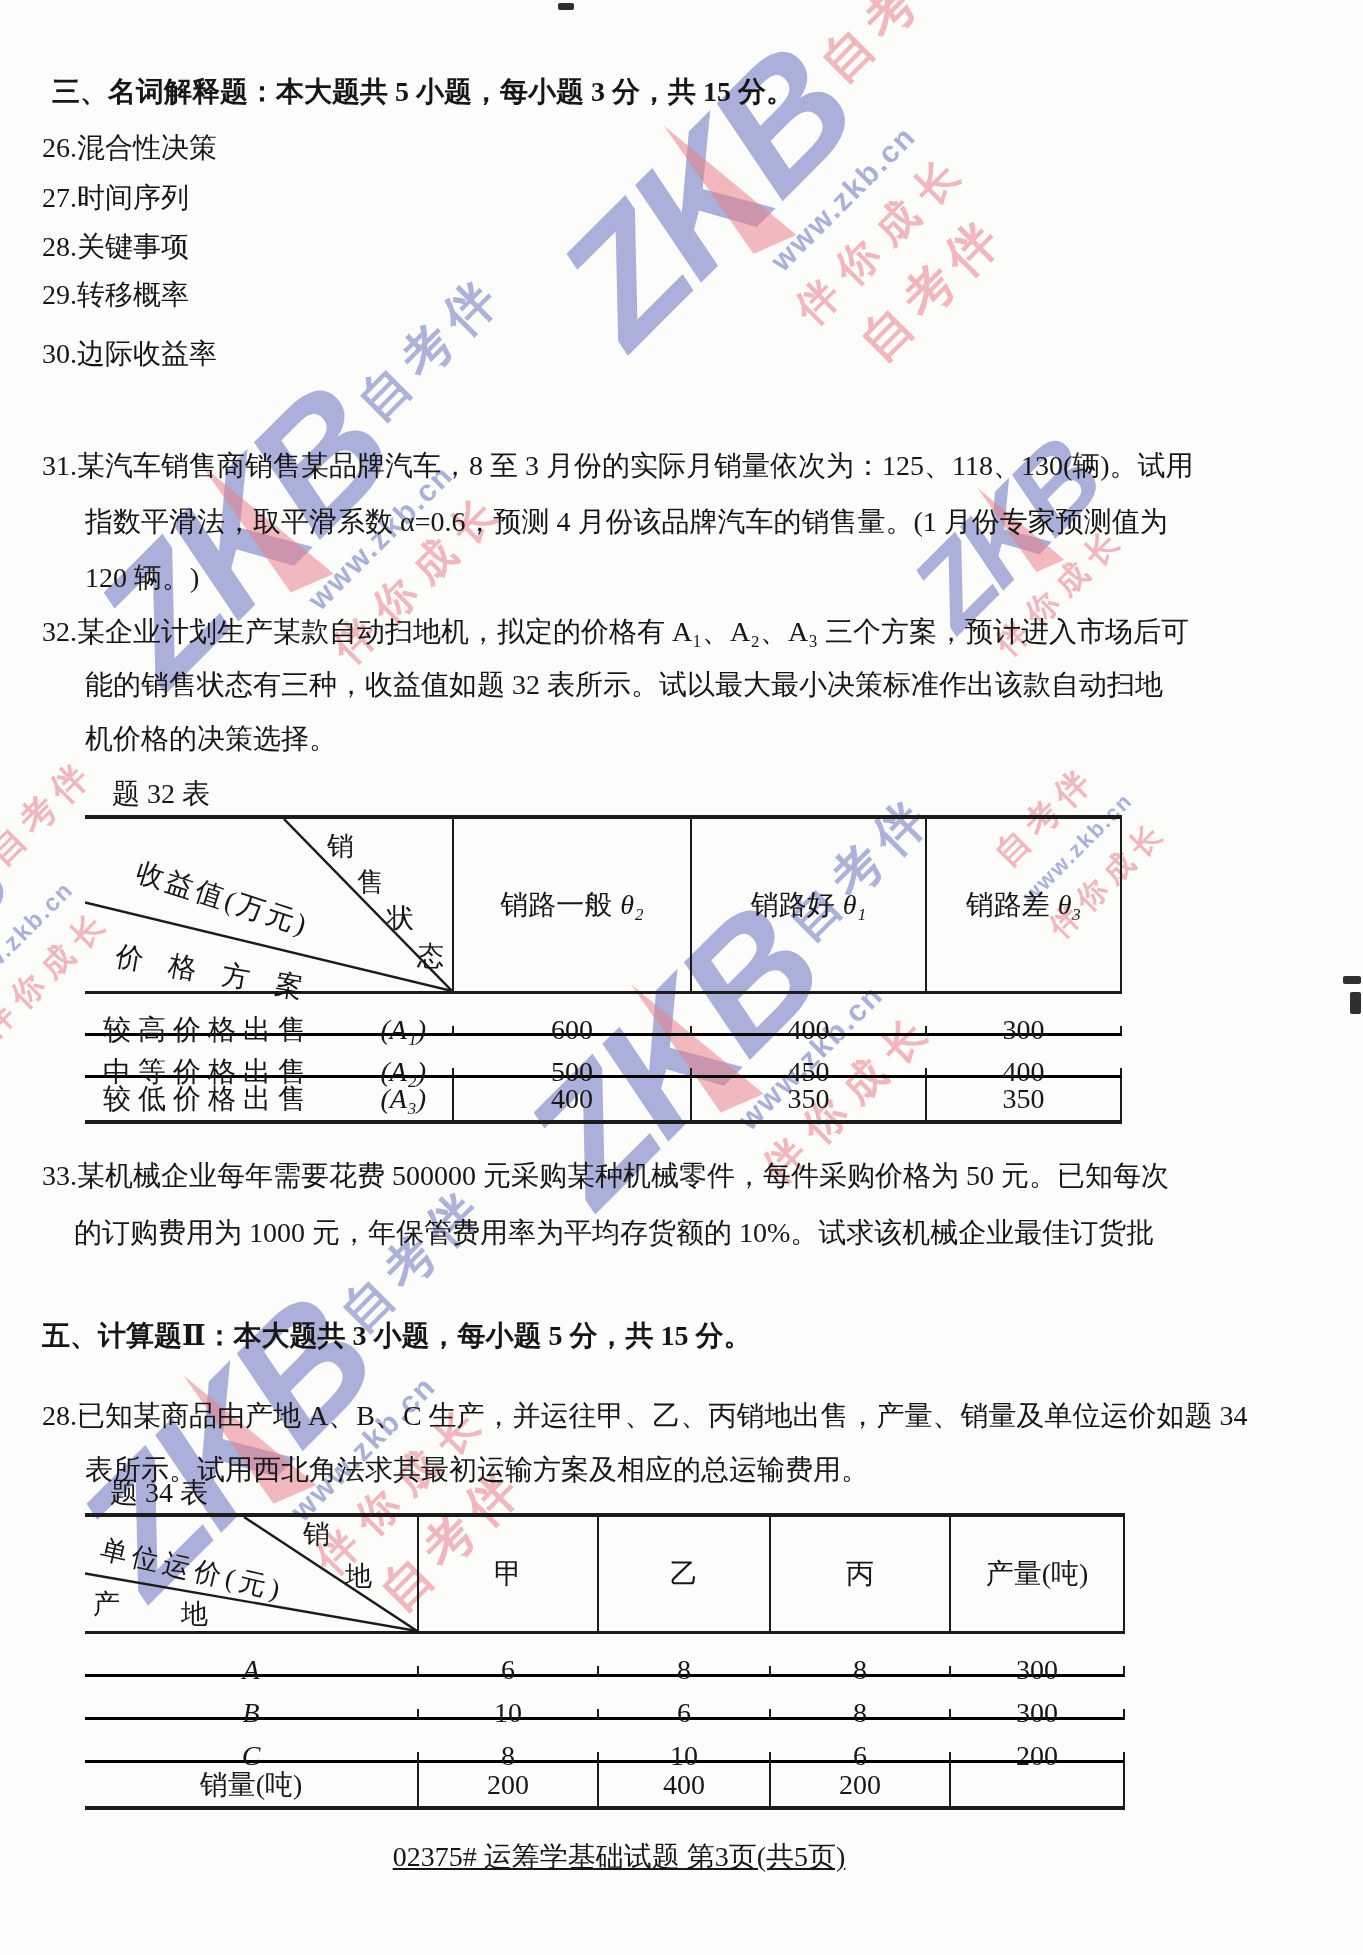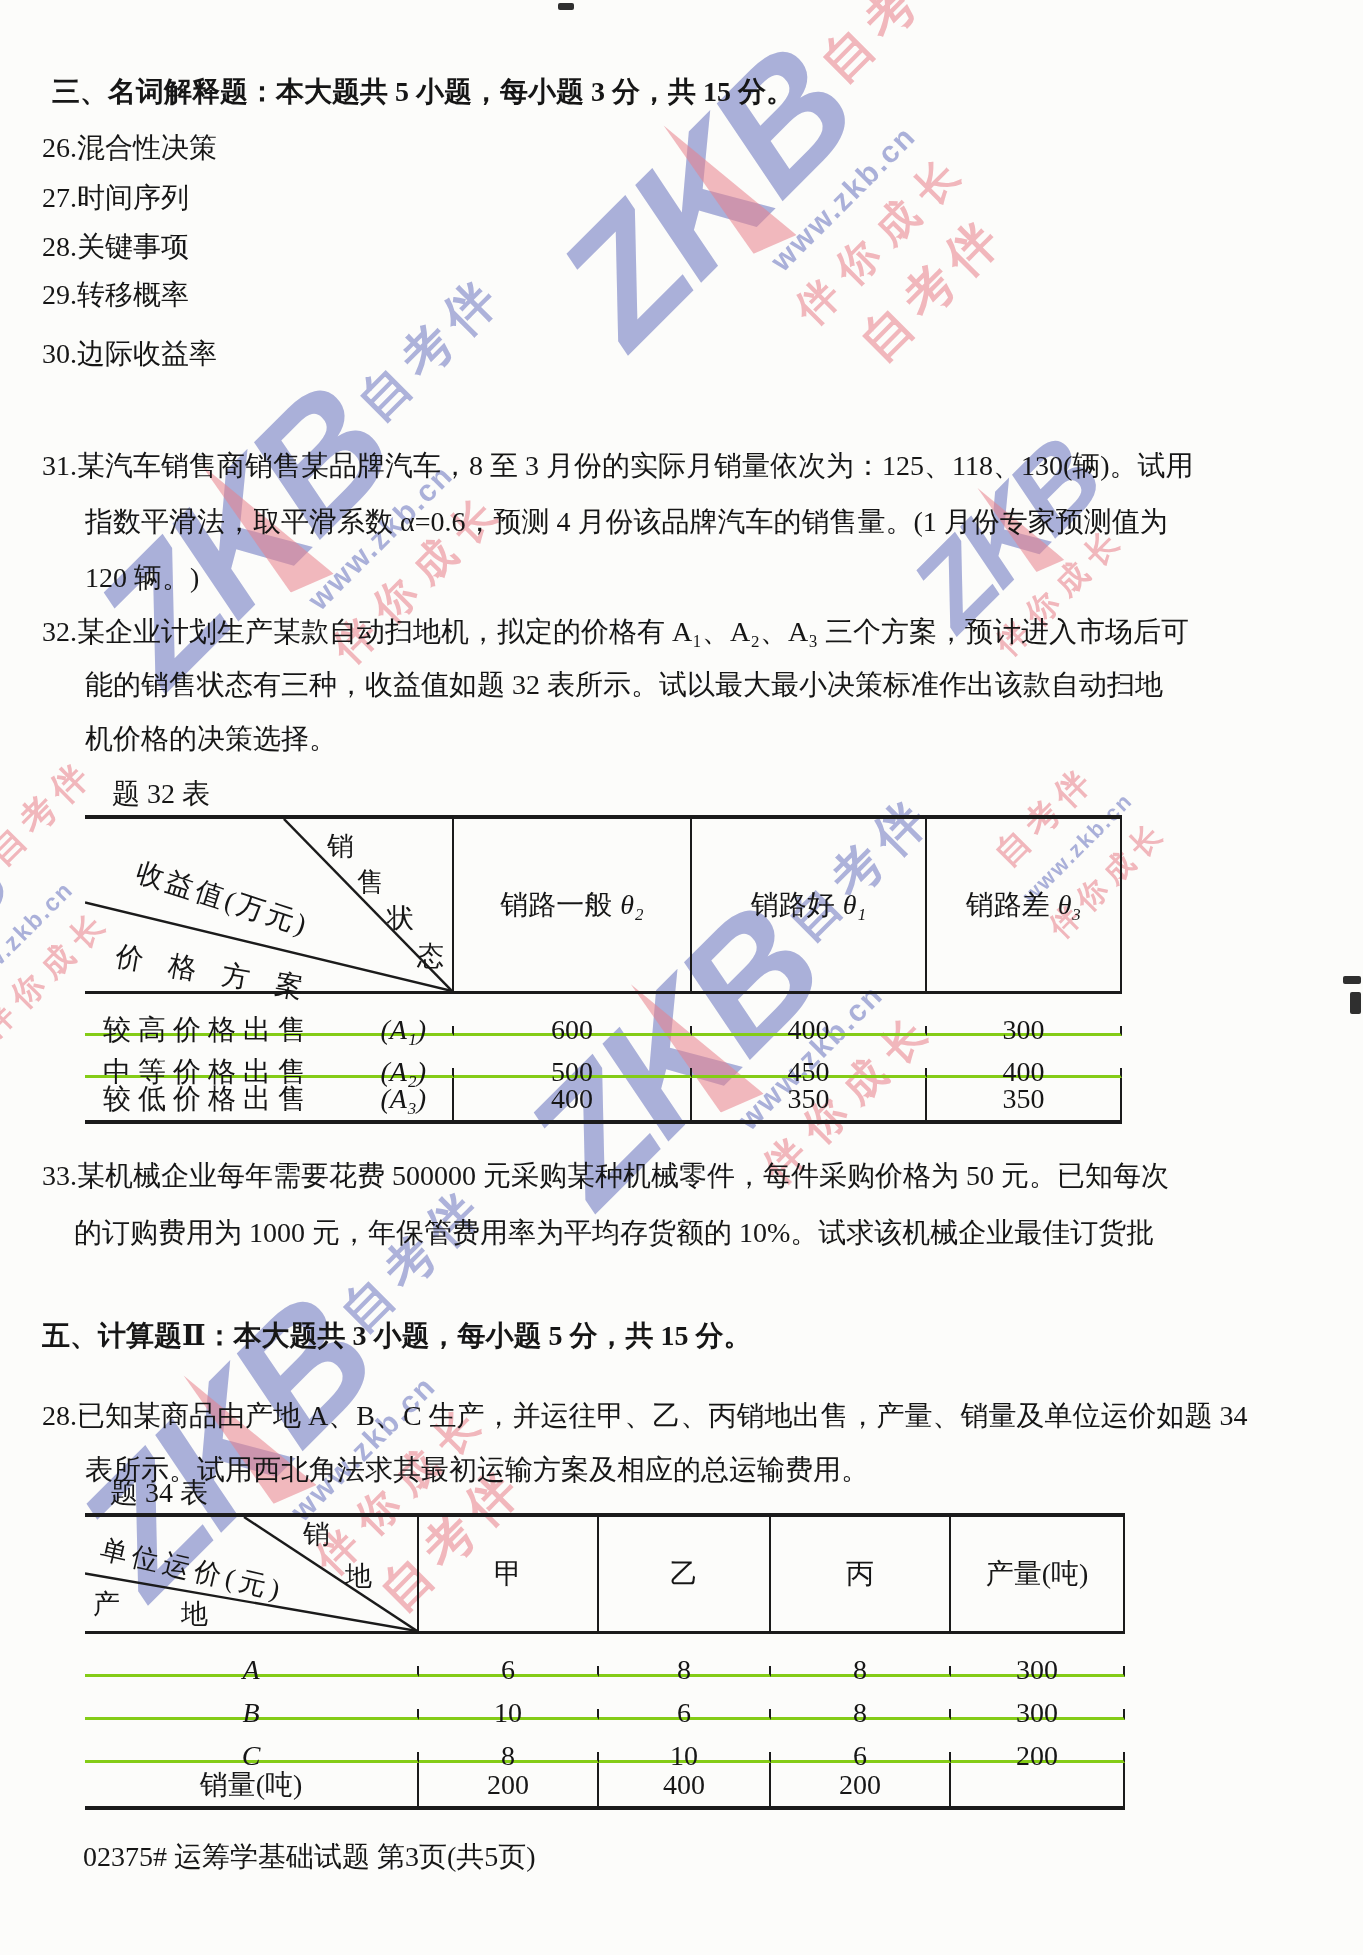--- a/index.html
+++ b/index.html
@@ -4,30 +4,30 @@
 <style>
   html,body{margin:0;padding:0;}
   body{background:#e8e8e8;}
   .page{position:relative;width:1363px;height:1955px;background:#fcfcfa;overflow:hidden;
         font-family:"Liberation Serif","DejaVu Serif",serif;color:#161616;}
   
   .content{position:absolute;inset:0;z-index:2;}
   .line{position:absolute;white-space:nowrap;font-size:28px;line-height:1.25;}
   .bold{font-weight:bold;}
   .tbl-label{position:absolute;font-size:28px;white-space:nowrap;}
-  .footer{position:absolute;left:83px;width:1040px;text-align:left;font-size:28px;}
+  .footer{position:absolute;left:99px;width:1040px;text-align:center;font-size:28px;text-decoration:underline;}
   .math{font-style:italic;}
   
   .tbl{position:absolute;display:grid;border-top:4px solid #1b1b1b;border-bottom:4px solid #1b1b1b;}
   .t32{left:85px;top:815px;grid-template-columns:369px 238px 235px 195px;grid-template-rows:175px 42px 42px 42px;}
   .t34{left:85px;top:1513px;grid-template-columns:334px 180px 172px 180px 174px;grid-template-rows:117px 43px 43px 43px 43px;}
   .cell{position:relative;border-right:2.5px solid #1b1b1b;display:flex;align-items:center;justify-content:center;
         font-size:28px;gap:8px;}
   .hb{border-bottom:3px solid #1b1b1b;}
-  .rb{border-bottom:3px solid #84cc16;margin-top:32px;}
+  .rb{border-bottom:3px solid #000000;margin-top:32px;}
   .corner{display:block;}
   .corner svg{position:absolute;inset:0;width:100%;height:100%;}
   .cnr-val{position:absolute;left:58px;top:34px;transform:rotate(18deg);transform-origin:0 0;
            letter-spacing:3px;font-size:28px;white-space:nowrap;}
   .t34 .cnr-val{left:20px;top:14px;transform:rotate(13deg);letter-spacing:5px;font-size:27px;}
   .cnr-ch{position:absolute;font-size:27px;line-height:1;}
   .cnr-plan{position:absolute;left:34px;top:118px;transform:rotate(10deg);transform-origin:0 0;
             letter-spacing:26px;font-size:28px;white-space:nowrap;}
   .plan-cell{justify-content:space-between;padding:0 26px 0 18px;}
   .plan-t{letter-spacing:7px;}

